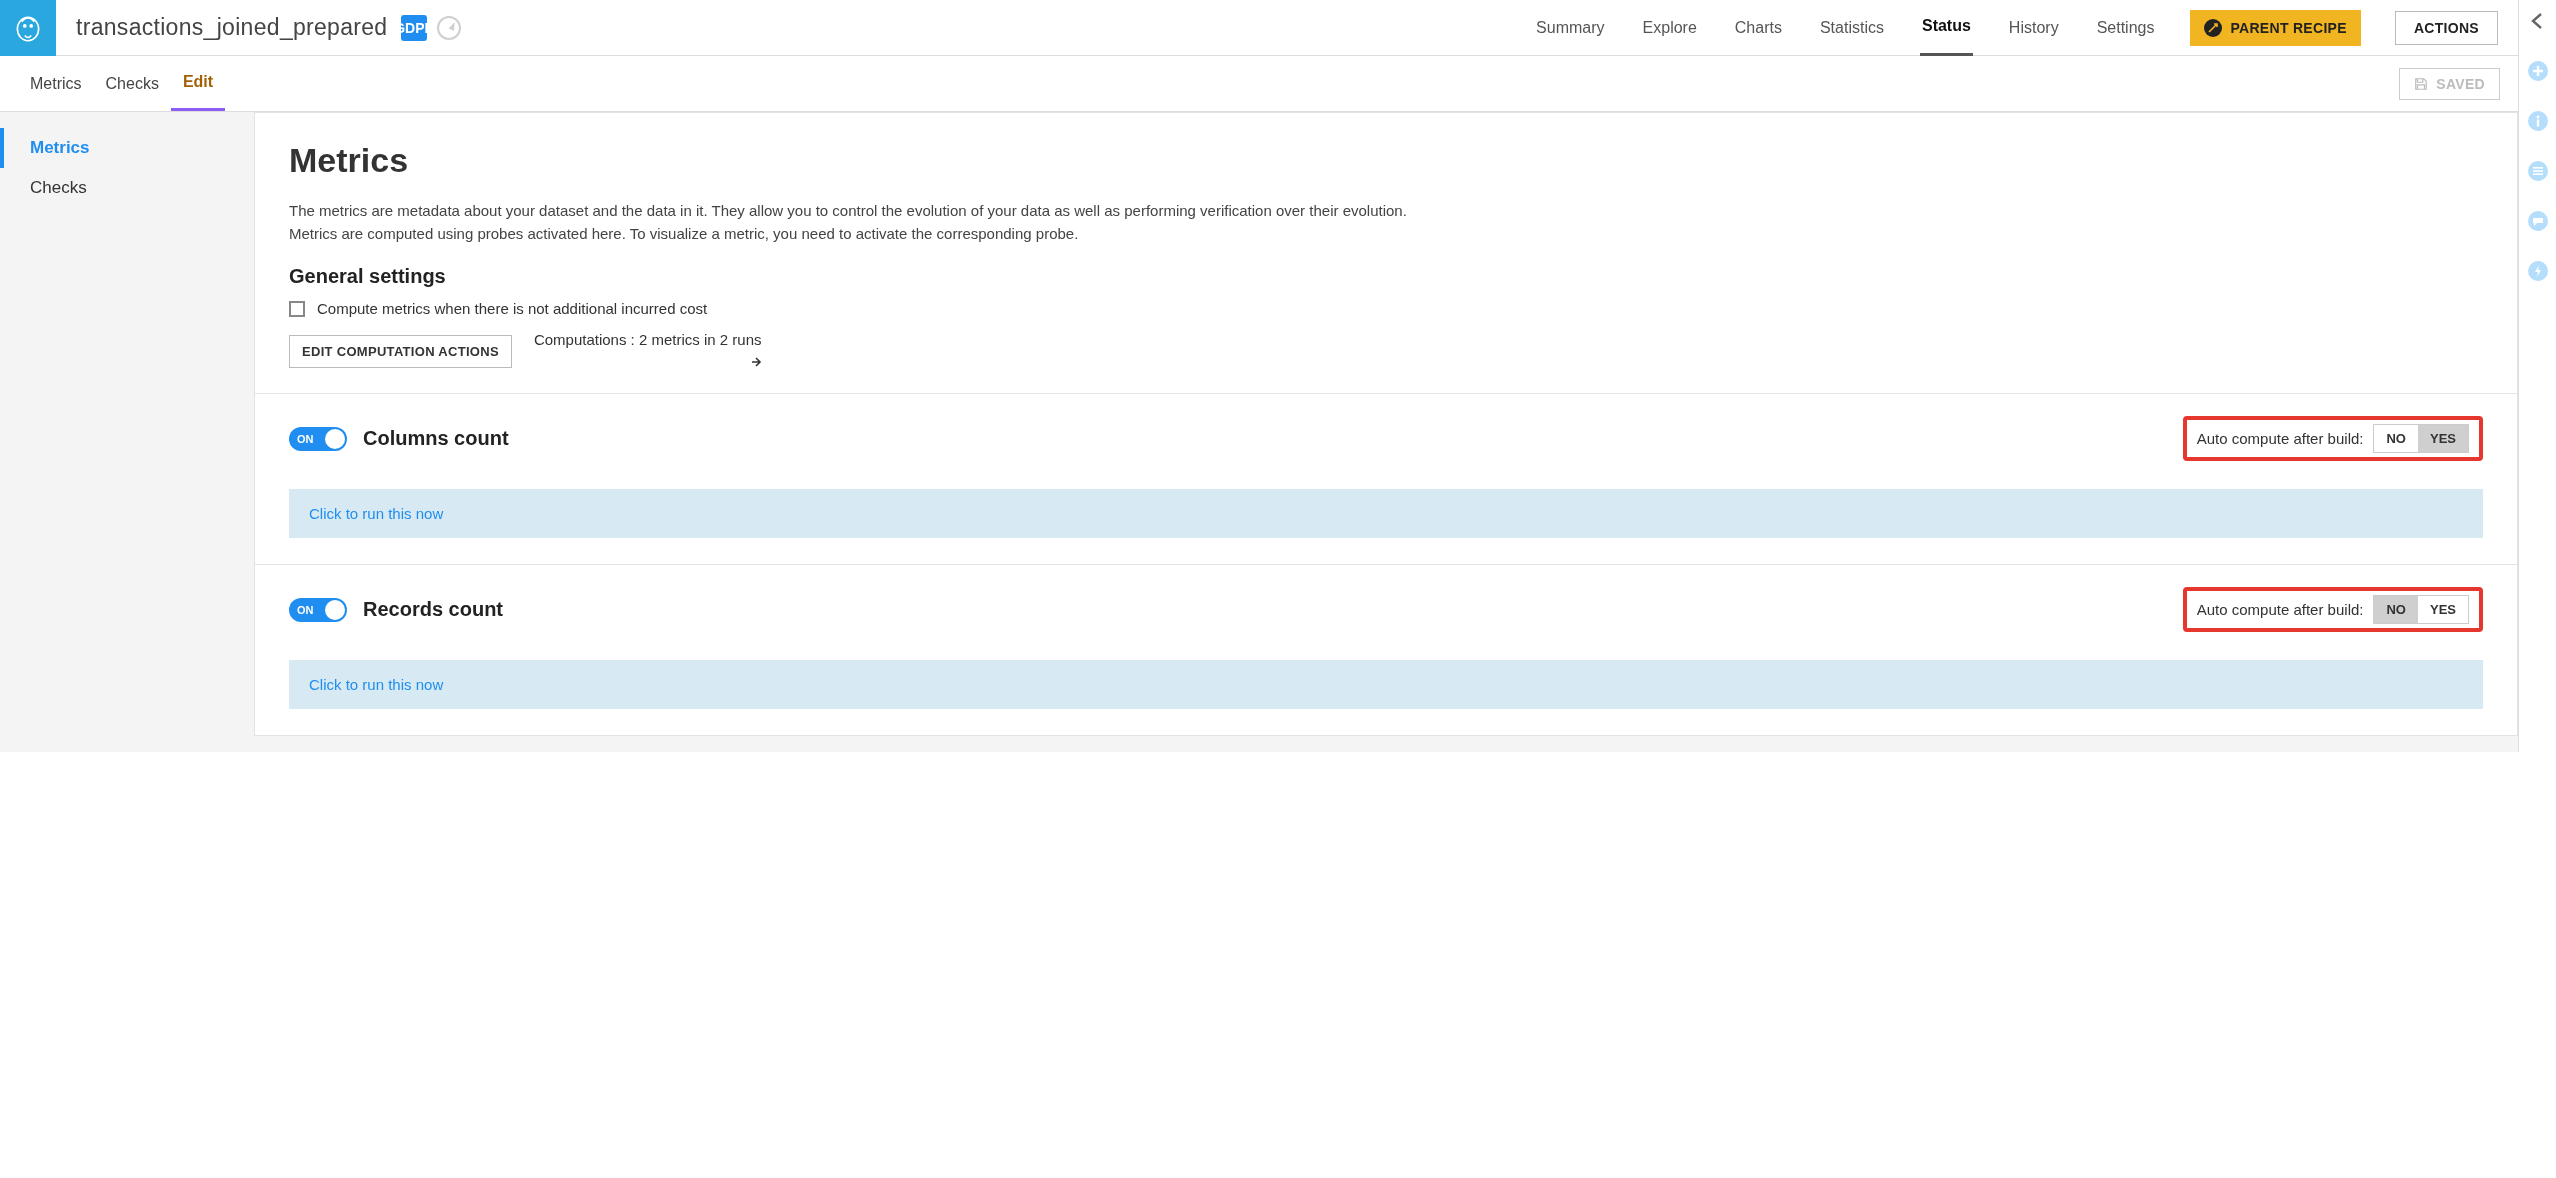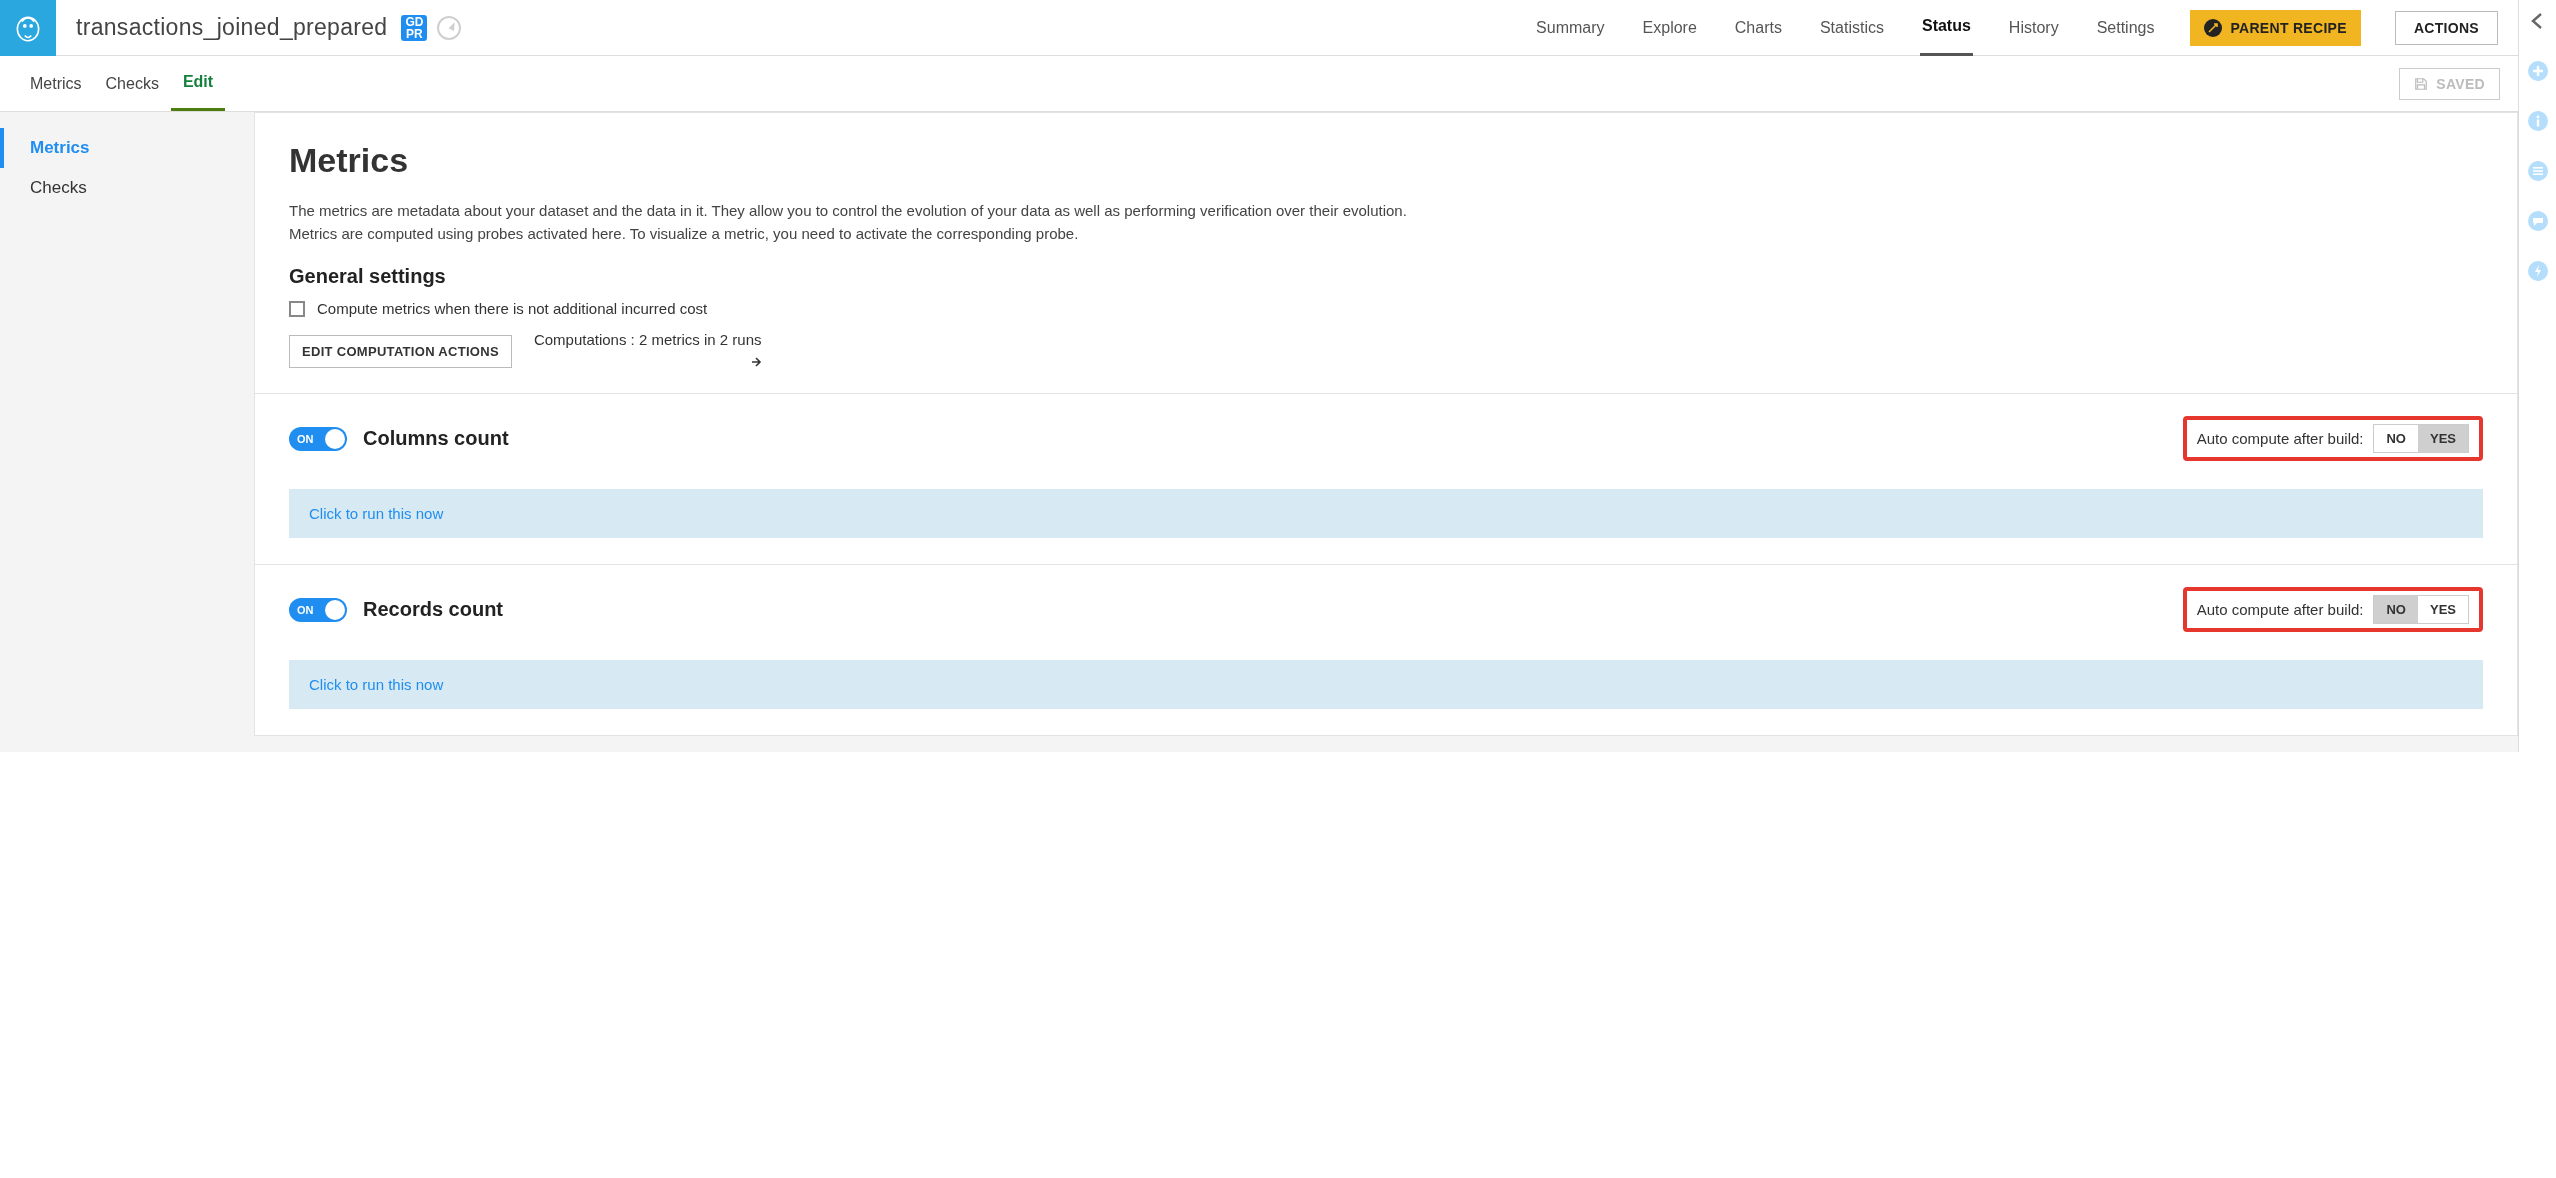--- a/index.html
+++ b/index.html
@@ -11,35 +11,35 @@
 .right-rail .rail-icon { width: 22px; height: 22px; display:flex; align-items:center; justify-content:center; }
 .rail-icon svg { display:block; }
 .rail-arrow svg { stroke: #666; }
 .rail-fill { fill: #b5defc; }
 
 
 .top-header { display:flex; align-items:center; height:56px; border-bottom:1px solid #ddd; }
 .logo-box { width:56px; height:56px; background:#2aa7de; display:flex; align-items:center; justify-content:center; }
 .logo-box svg { width:34px; height:34px; }
 .ds-title { font-size:23px; color:#444; margin-left:20px; letter-spacing:0.3px; }
-.gdpr-badge { width:26px; height:26px; background:#1f8ef0; color:#fff; font-weight:700; font-size:12px; line-height:1; display:flex; flex-direction:column; align-items:center; justify-content:center; border-radius:3px; margin-left:14px; }
+.gdpr-badge { width:26px; height:26px; background:#1f8ef0; color:#fff; font-weight:700; font-size:14px; line-height:1; display:flex; flex-direction:row; align-items:center; justify-content:center; border-radius:3px; margin-left:14px; }
 .compass-badge { width:24px; height:24px; border:2px solid #cfcfcf; border-radius:50%; margin-left:10px; position:relative; }
 .compass-badge::after { content:""; position:absolute; top:4px; left:11px; width:0; height:0; border-left:3px solid transparent; border-right:3px solid transparent; border-bottom:8px solid #cfcfcf; transform:rotate(25deg); }
 
 .top-tabs { margin-left:auto; display:flex; align-items:center; gap:34px; padding-right:20px; }
 .top-tab { color:#555; font-size:16px; padding:18px 2px; cursor:pointer; }
 .top-tab.active { color:#111; font-weight:600; border-bottom:3px solid #555; }
 .parent-recipe-btn { background:#f2b522; color:#222; font-weight:700; padding:9px 14px; display:flex; align-items:center; gap:8px; border:none; cursor:pointer; font-size:14px; letter-spacing:0.3px; }
 .parent-recipe-btn .circ-icon { width:18px;height:18px;border-radius:50%;background:#222;display:flex;align-items:center;justify-content:center; }
 .actions-btn { border:1px solid #bbb; background:#fff; color:#222; font-weight:700; padding:8px 18px; cursor:pointer; font-size:14px; letter-spacing:0.3px; }
 
 
 .sub-tab-row { display:flex; align-items:center; height:56px; border-bottom:1px solid #ddd; padding:0 18px; }
 .sub-tab { color:#444; font-size:16px; padding:17px 12px; cursor:pointer; }
-.sub-tab.active { color:#15803d; font-weight:600; border-bottom:3px solid #4d7c0f; }
+.sub-tab.active { color:#a16207; font-weight:600; border-bottom:3px solid #8b5cf6; }
 .saved-btn { margin-left:auto; border:1px solid #ccc; color:#bcbcbc; background:#fff; padding:7px 14px; font-weight:700; display:flex; align-items:center; gap:8px; cursor:default; letter-spacing:0.3px; }
 .saved-btn svg { width:14px; height:14px; }
 
 
 .body-row { display:flex; background:#f4f4f4; min-height:640px; }
 .left-nav { width:254px; background:#f4f4f4; padding-top:16px; }
 .left-nav-item { padding:10px 30px; font-size:17px; color:#333; cursor:pointer; }
 .left-nav-item.active { color:#1f8ef0; font-weight:600; border-left:4px solid #1f8ef0; padding-left:26px; }
 
 .content-panel { flex:1; margin:0; }

